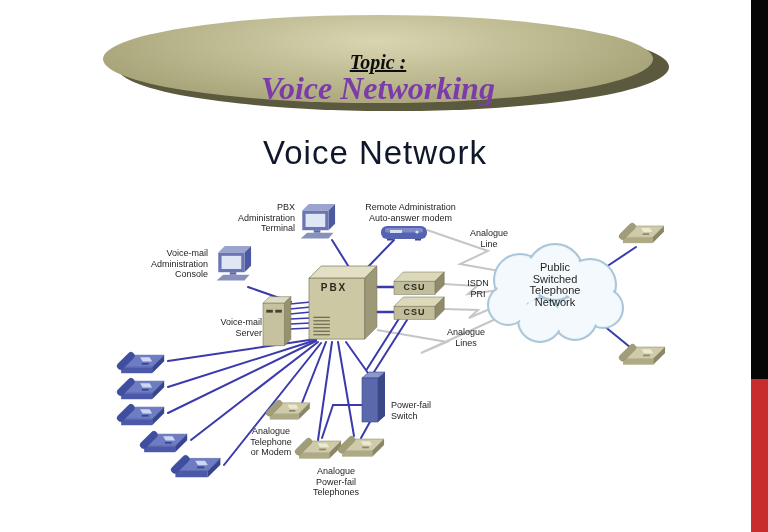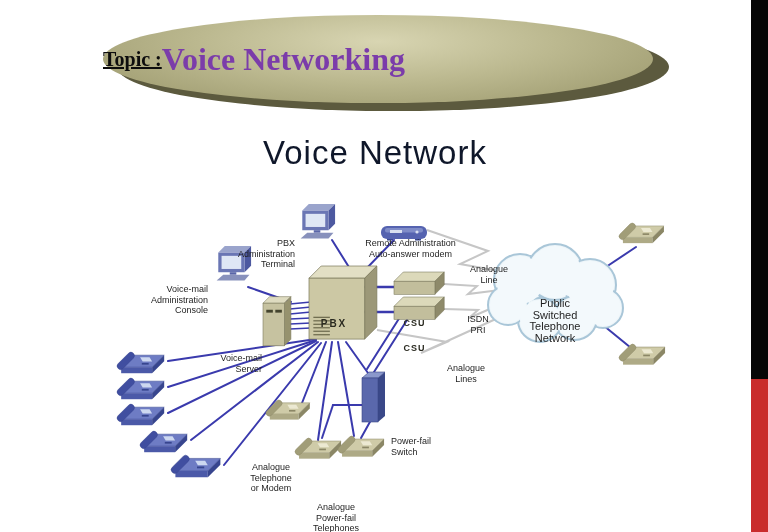--- a/index.html
+++ b/index.html
@@ -11,40 +11,40 @@
   .bar-black{position:absolute;left:751px;top:0;width:17px;height:379px;background:#060606;}
   .bar-red{position:absolute;left:751px;top:379px;width:17px;height:153px;background:#c92c2c;}
   
   .ellipse-shadow{
     position:absolute;left:117px;top:23px;width:552px;height:88px;border-radius:50%;
     background:#5c5a3e;
   }
   .topic-ellipse{
     position:absolute;left:103px;top:15px;width:550px;height:88px;border-radius:50%;
     background:radial-gradient(ellipse at 50% 30%, #d8d5b2 0%, #bcb990 45%, #a5a277 80%, #8f8d66 100%);
-    display:flex;flex-direction:row;align-items:center;justify-content:flex-start;
+    display:flex;flex-direction:column;align-items:center;justify-content:flex-end;font-style:italic;
   }
   .topic-label{
     font-family:"Liberation Serif",serif;font-weight:bold;font-size:20px;color:#0d0d0d;
     text-decoration:underline;line-height:22px;
   }
   .topic-title{
     font-family:"Liberation Serif",serif;font-weight:bold;font-size:32px;color:#7b3caa;
     line-height:30px;
   }
   
   .main-title{
     position:absolute;left:0;top:134px;width:750px;text-align:center;
     font-size:33px;color:#0f172a;letter-spacing:1px;font-weight:500;
   }
   
   .diagram-svg{position:absolute;left:0;top:0;width:768px;height:532px;}
   .dlabel{
     position:absolute;font-size:9px;line-height:10.5px;color:#1e1e1e;
-    white-space:pre-line;z-index:4;margin-top:36px;
+    white-space:pre-line;z-index:4;
   }
   .c{text-align:center;} .r{text-align:right;} .l{text-align:left;}
   .lbl-pbx-admin{left:198px;top:202px;width:97px;}
   .lbl-remote{left:348px;top:202px;width:125px;}
   .lbl-analine{left:460px;top:228px;width:58px;}
   .lbl-vmadmin{left:128px;top:248px;width:80px;}
   .lbl-vmserver{left:196px;top:317px;width:66px;}
   .lbl-pbx{left:313px;top:283px;width:42px;font-size:10px;letter-spacing:2px;font-weight:bold;color:#2a2a20;}
   .lbl-csu1{left:395px;top:282px;width:39px;letter-spacing:1px;font-weight:bold;color:#2a2a20;}
   .lbl-csu2{left:395px;top:307px;width:39px;letter-spacing:1px;font-weight:bold;color:#2a2a20;}

